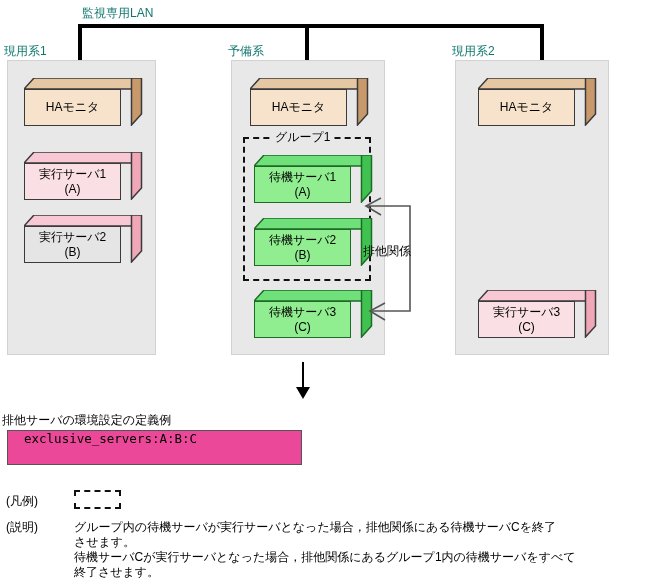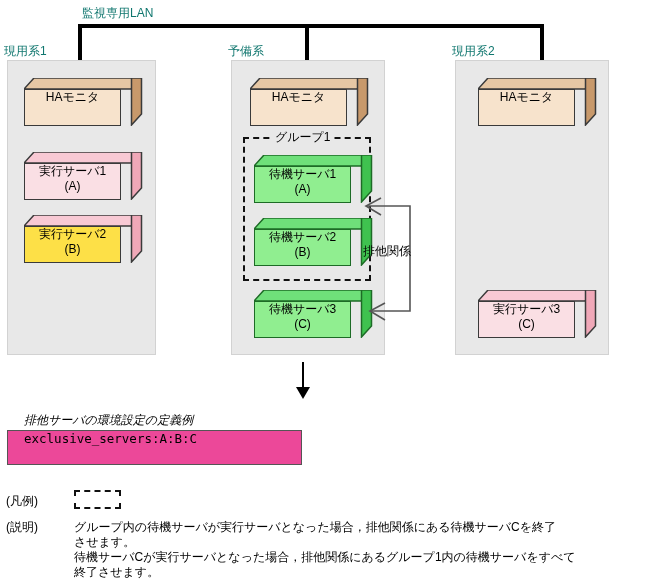--- a/index.html
+++ b/index.html
@@ -47,20 +47,21 @@
 
   
   .box3d { position: absolute; }
   .box3d .face {
     position: absolute;
     left: 0;
     border: 1.5px solid #3a3a3a;
     display: flex;
     flex-direction: column;
     align-items: center;
+    justify-content: center;
     text-align: center;
     font-size: 12px;
     line-height: 15px;
     white-space: nowrap;
   }
   .box3d .topf, .box3d .sidef {
     position: absolute;
     pointer-events: none;
   }
   .box3d .topf svg, .box3d .sidef svg { display: block; }
@@ -174,21 +175,21 @@
     <div class="topf" style="left:0; top:0;">
       <svg width="118" height="12" viewBox="0 0 118 12">
         <polygon points="10,0 117,0 107,11 0,11" fill="#f8c9d4" stroke="#3a3a3a" stroke-width="1.5"></polygon>
       </svg>
     </div>
     <div class="sidef" style="left:96px; top:0;">
       <svg width="24" height="48" viewBox="0 0 24 48">
         <polygon points="11.5,0 21.5,0 21.5,36 11.5,47" fill="#f0a8b8" stroke="#3a3a3a" stroke-width="1.5"></polygon>
       </svg>
     </div>
-    <div class="face" style="top:11px; width:97px; height:37px; background:#fde047;">
+    <div class="face" style="top:11px; width:97px; height:37px; background:#e5e5e5;">
       <span>実行サーバ2</span>
       <span class="l2">(B)</span>
     </div>
   </div>
 
   <div class="abs lbl lbl-sys" style="left:228px; top:44px;">予備系</div>
   <div class="abs panel" style="left:231px; top:60px; width:154px; height:295px;"></div>
 
   <div class="box3d" style="left:250px; top:78px; width:108px; height:48px;">
     <div class="topf" style="left:0; top:0;">
@@ -305,21 +306,21 @@
     </div>
   </div>
 
   <div class="downarrow" style="left:292px; top:362px;">
     <svg width="22" height="38" viewBox="0 0 22 38">
       <line x1="11" y1="0" x2="11" y2="26" stroke="#000" stroke-width="2"></line>
       <polygon points="4,25 18,25 11,37" fill="#000"></polygon>
     </svg>
   </div>
 
-  <div class="abs def-title" style="left:24px; top:412px;font-style:italic;">排他サーバの環境設定の定義例</div>
+  <div class="abs def-title" style="left:2px; top:412px;">排他サーバの環境設定の定義例</div>
   <div class="defbox" style="left:7px; top:430px; width:295px; height:35px;">
     <span class="code">exclusive_servers:A:B:C</span>
   </div>
 
   <div class="abs leg-key" style="left:6px; top:493px;">(凡例)</div>
   <div class="leg-swatch" style="left:74px; top:490px; width:47px; height:19px;"></div>
 
   <div class="abs leg-key" style="left:6px; top:519px;">(説明)</div>
   <div class="abs exp-line" style="left:74px; top:519px;">グループ内の待機サーバが実行サーバとなった場合，排他関係にある待機サーバCを終了</div>
   <div class="abs exp-line" style="left:74px; top:534px;">させます。</div>

